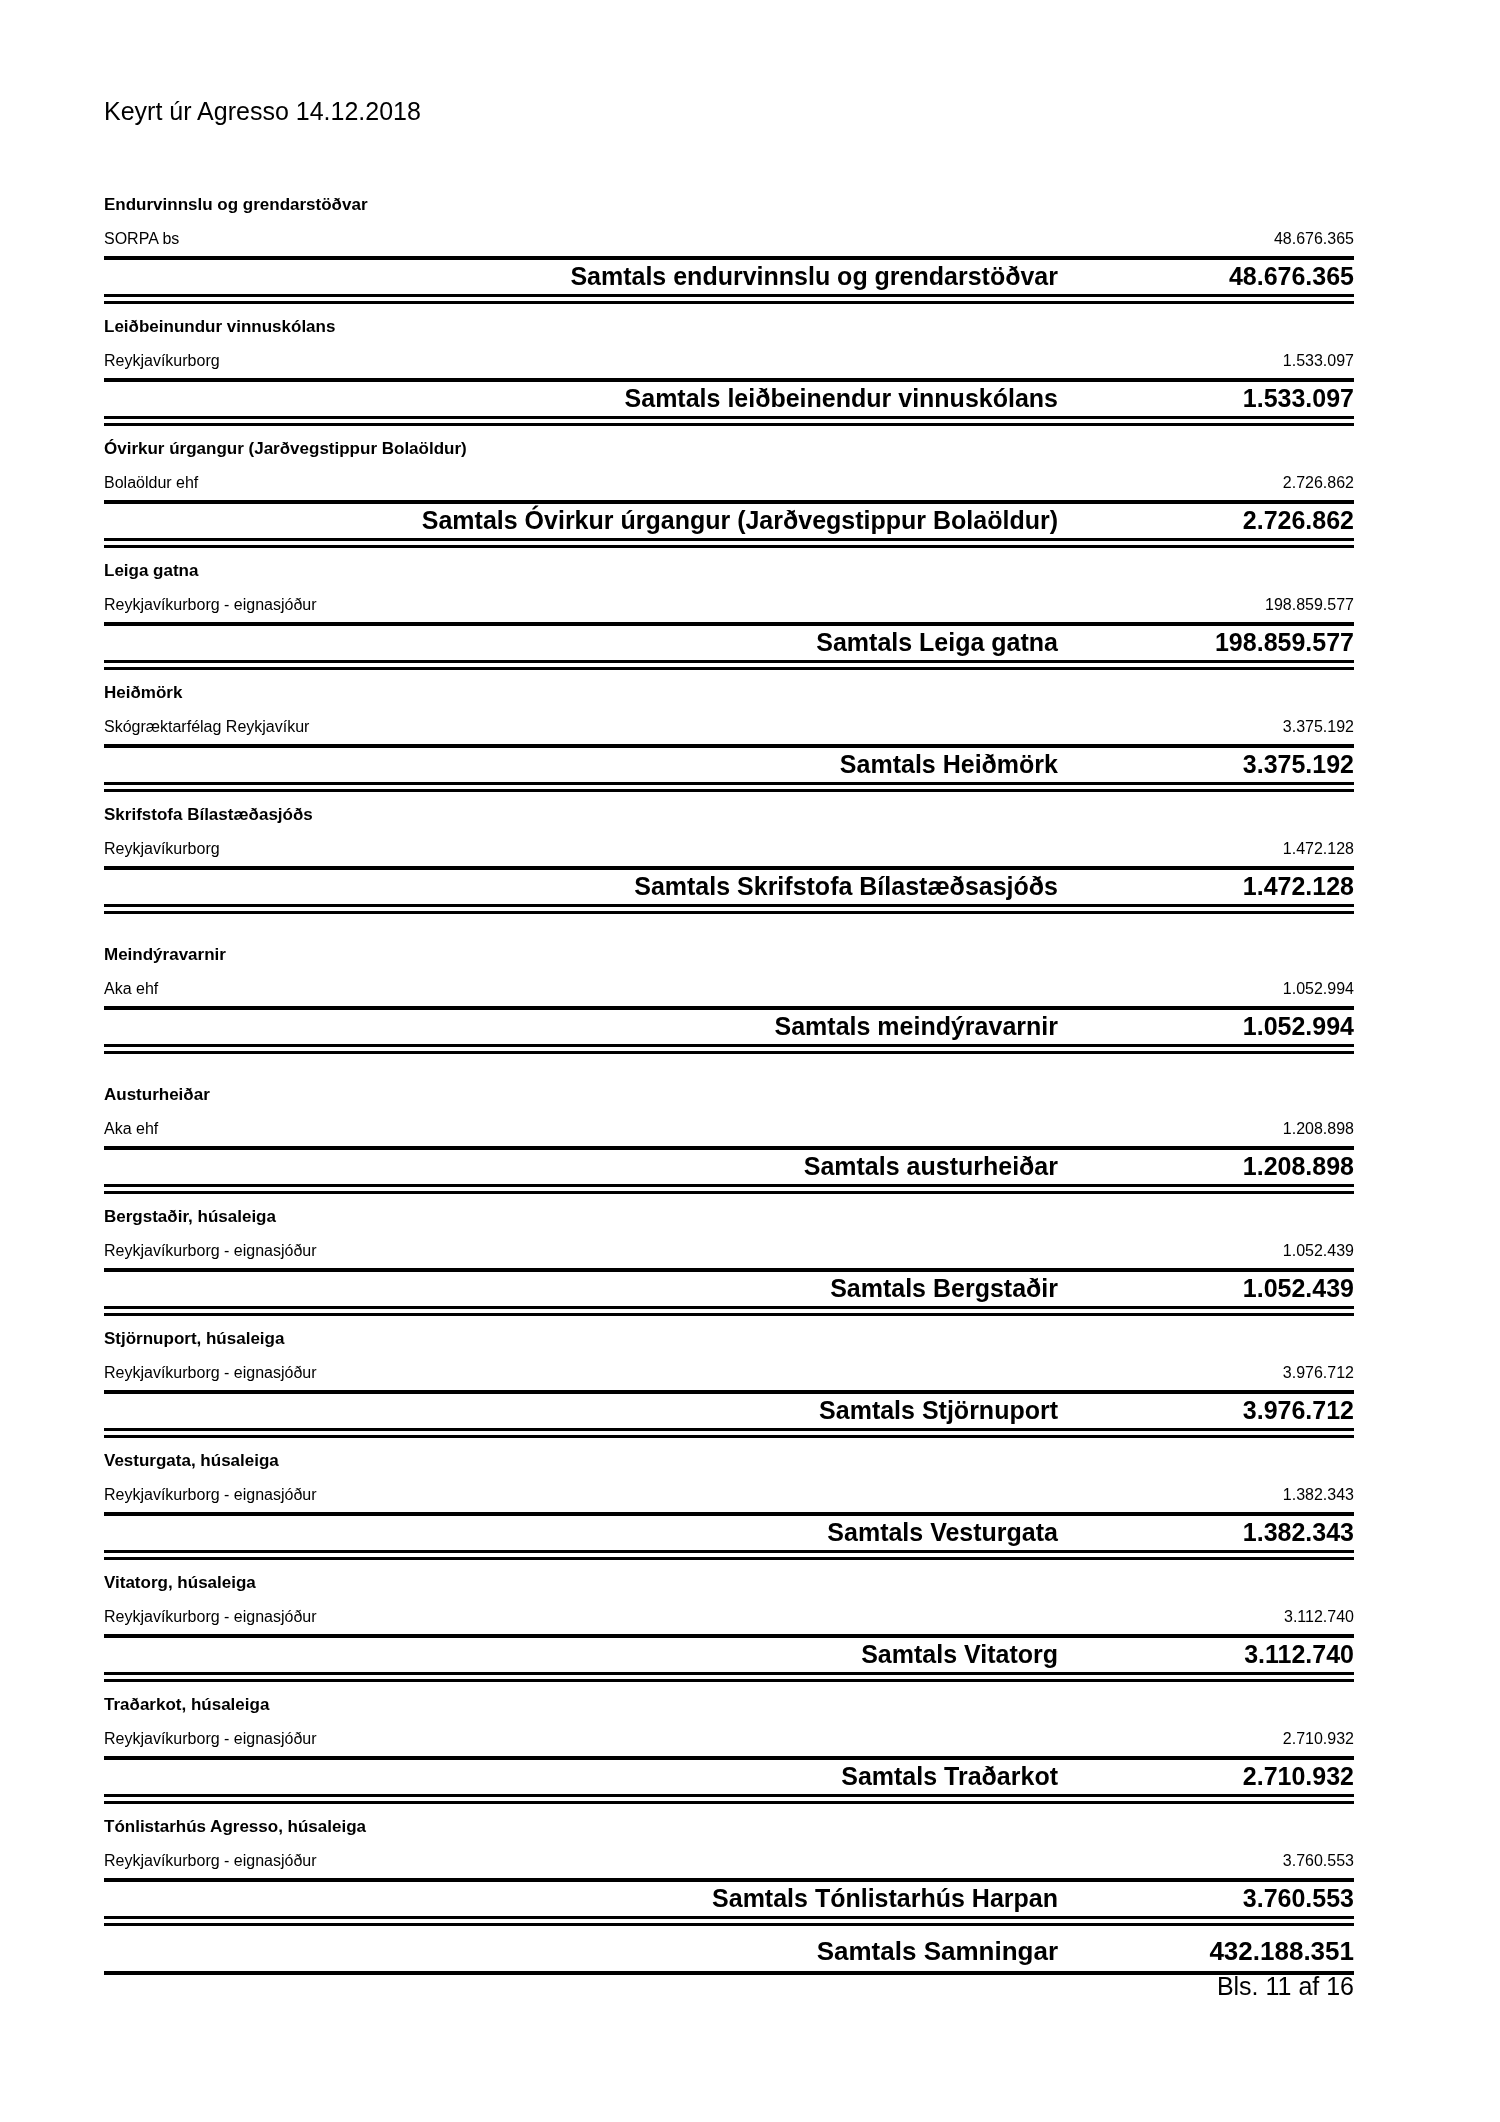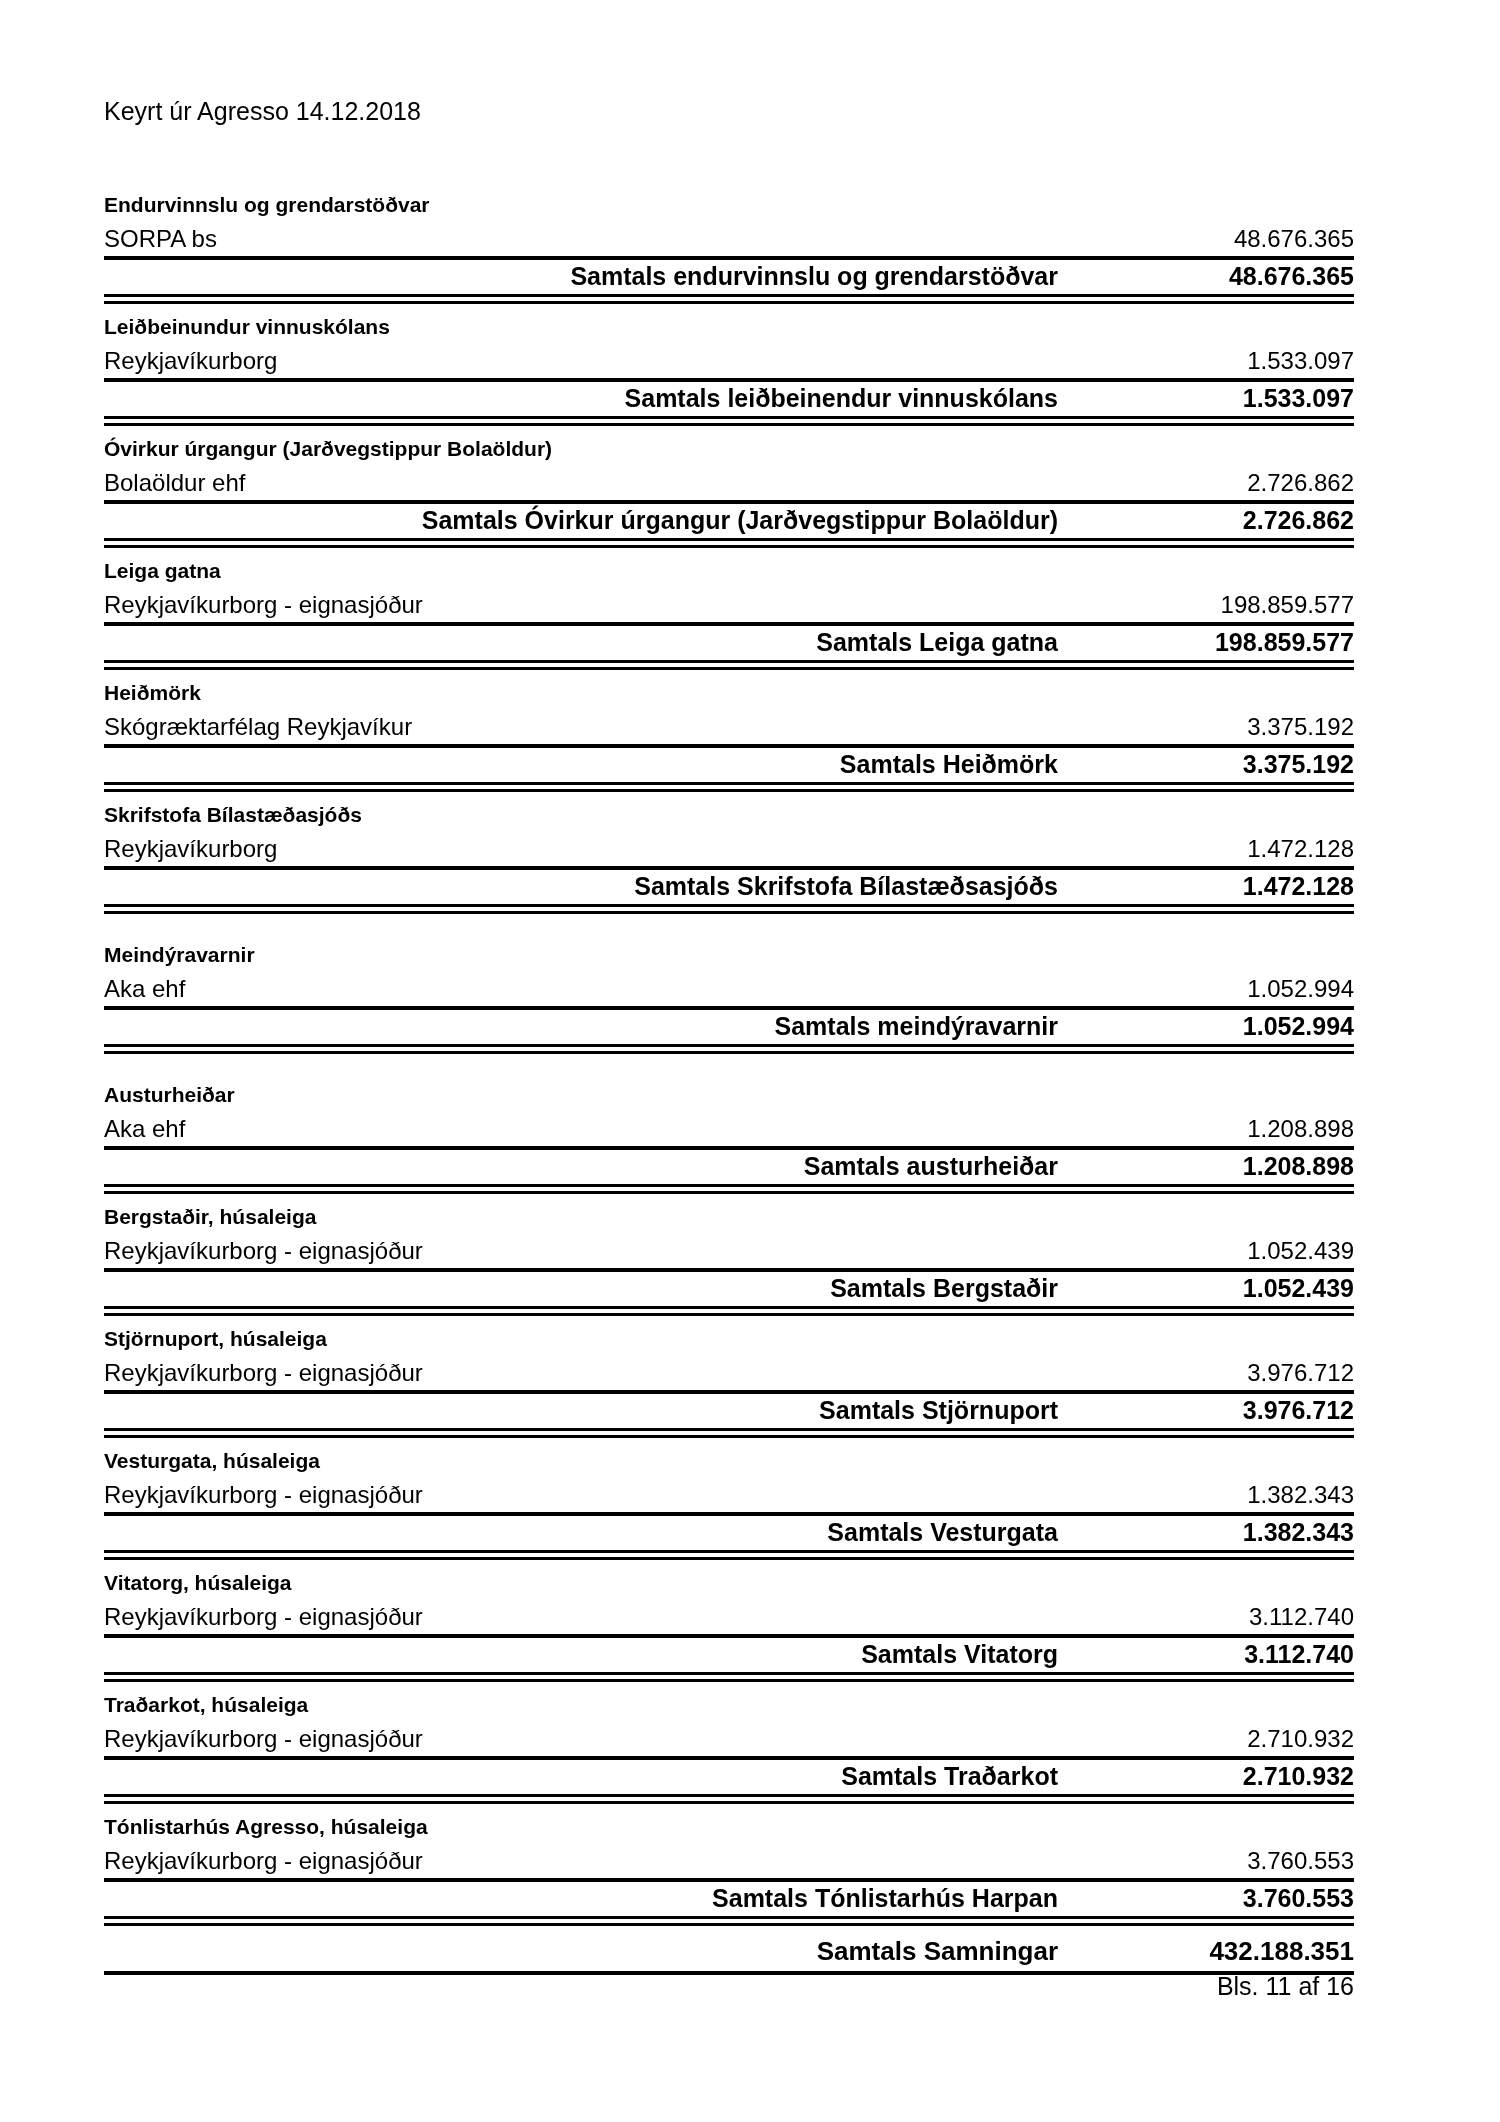--- a/index.html
+++ b/index.html
@@ -5,23 +5,23 @@
   html,body{margin:0;padding:0;}
   body{
     width:1500px;height:2122px;background:#ffffff;color:#000;
     font-family:"Liberation Sans", sans-serif;position:relative;overflow:hidden;
   }
   .page{position:absolute;inset:0;padding:96px 146px 0 104px;box-sizing:border-box;}
   .run-header{font-size:25px;line-height:30px;}
   .report{margin-top:64px;}
   .sec{margin-bottom:8px;}
   .sec.gap-top{margin-top:26px;}
-  .sec-heading{font-size:21px;font-weight:bold;line-height:29px;margin:0 0 7px 0;}
+  .sec-heading{font-size:17px;font-weight:bold;line-height:29px;margin:0 0 7px 0;}
   .row{display:flex;align-items:baseline;}
-  .data-row{font-size:24px;line-height:26px;padding-bottom:4px;}
+  .data-row{font-size:16px;line-height:26px;padding-bottom:4px;}
   .name{flex:1;text-align:left;}
   .amount{width:296px;text-align:right;}
   .rule-single{border-top:4px solid #000;height:0;}
   .total-row{font-size:25px;font-weight:bold;line-height:27px;padding:3px 0 4px 0;}
   .total-label{flex:1;text-align:right;}
   .rule-double{height:4px;border-top:3px solid #000;border-bottom:3px solid #000;}
   .grand{margin-top:2px;}
   .grand .total-row{font-size:26px;padding:4px 0 6px 0;}
   .rule-final{border-top:4px solid #000;height:0;}
   .page-footer{position:absolute;top:1972px;right:146px;font-size:25px;line-height:28px;}

